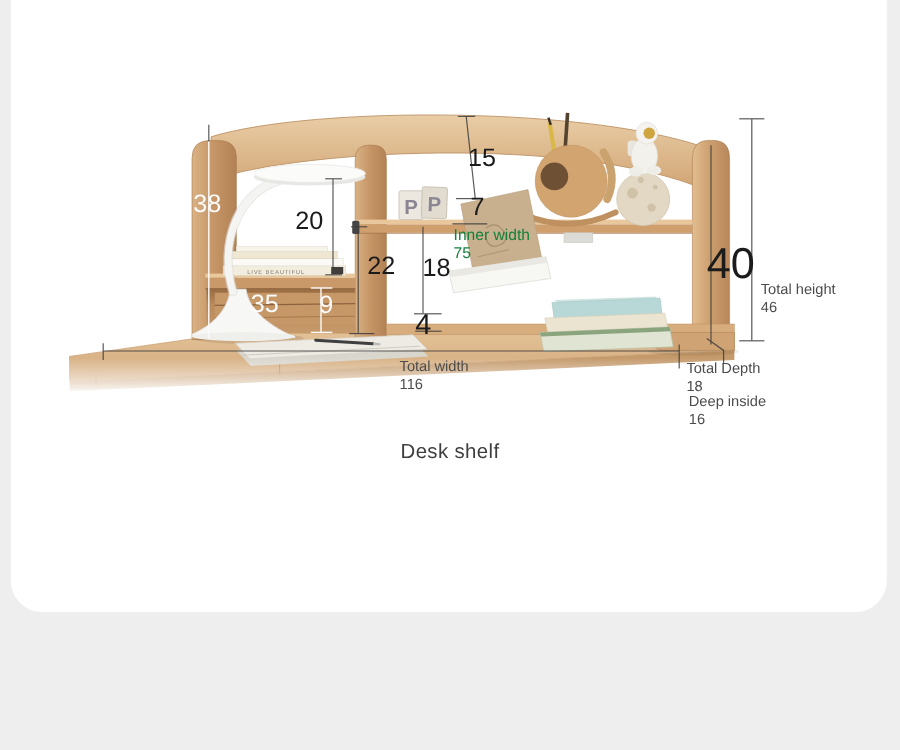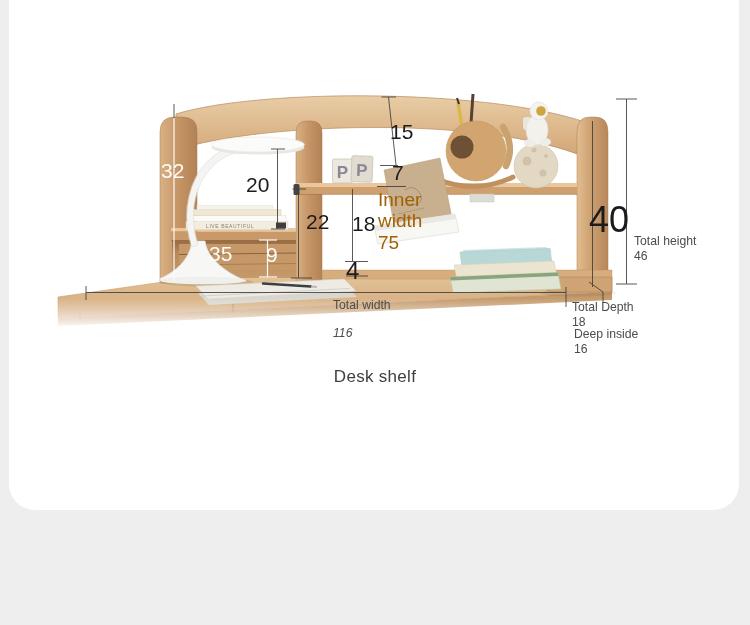--- a/index.html
+++ b/index.html
@@ -25,29 +25,29 @@
   .n29{left:161px;top:160px;}
   .n20{left:246px;top:174px;}
   .n22{left:306px;top:211px;}
   .n18{left:352px;top:213px;}
   .n35{left:209px;top:243px;}
   .n9{left:266px;top:244px;}
   .n4{left:346px;top:259px;font-size:24px;}
   .n40{left:589px;top:202px;font-size:36px;}
   .inner-width{
     position:absolute;left:378px;top:189px;width:68px;
-    font-size:19px;line-height:1.12;color:#a16207;
+    font-size:13px;line-height:1.12;color:#15803d;
   }
   .small-label{
     position:absolute;font-size:12.2px;line-height:1.2;color:#4c4c4c;
     white-space:nowrap;
   }
   .small-label .val{display:block;}
   .lbl-total-width{left:333px;top:298px;}
-  .lbl-total-width .val{margin-top:13px;font-style:italic;}
+  .lbl-total-width .val{margin-top:0;}
   .lbl-total-height{left:634px;top:234px;}
   .lbl-total-depth{left:572px;top:300px;}
   .lbl-deep-inside{left:574px;top:327px;}
   .caption{
     position:absolute;left:0;right:0;top:367px;text-align:center;
     font-size:17px;color:#3f3f3f;letter-spacing:.3px;
   }
   .spine-text{font-size:5px;fill:#8a8272;letter-spacing:.6px;}
   .block-letter{font-size:17px;font-weight:bold;fill:#8b8694;}
 </style>
@@ -233,21 +233,21 @@
   <g stroke="#fafafa" stroke-width="1.2">
     <line x1="174" y1="118" x2="174" y2="282"></line>
     <line x1="267.5" y1="240" x2="267.5" y2="277"></line>
     <line x1="259" y1="240" x2="277" y2="240"></line>
     <line x1="259" y1="277" x2="277" y2="277"></line>
   </g>
 </svg>
 
   <div class="num n15">15</div>
   <div class="num n7">7</div>
-  <div class="num white n29">32</div>
+  <div class="num white n29">38</div>
   <div class="num n20">20</div>
   <div class="num n22">22</div>
   <div class="num n18">18</div>
   <div class="num white n35">35</div>
   <div class="num white n9">9</div>
   <div class="num n4">4</div>
   <div class="num n40">40</div>
 
   <div class="inner-width">Inner width 75</div>
 

